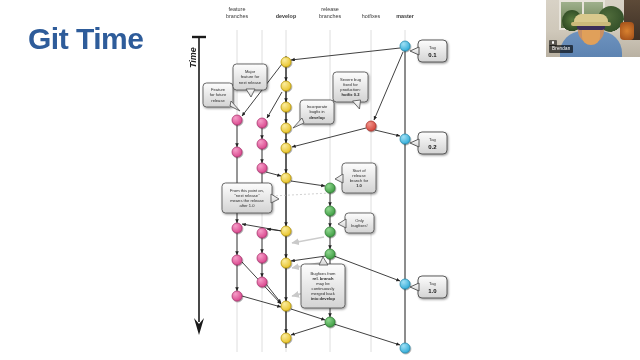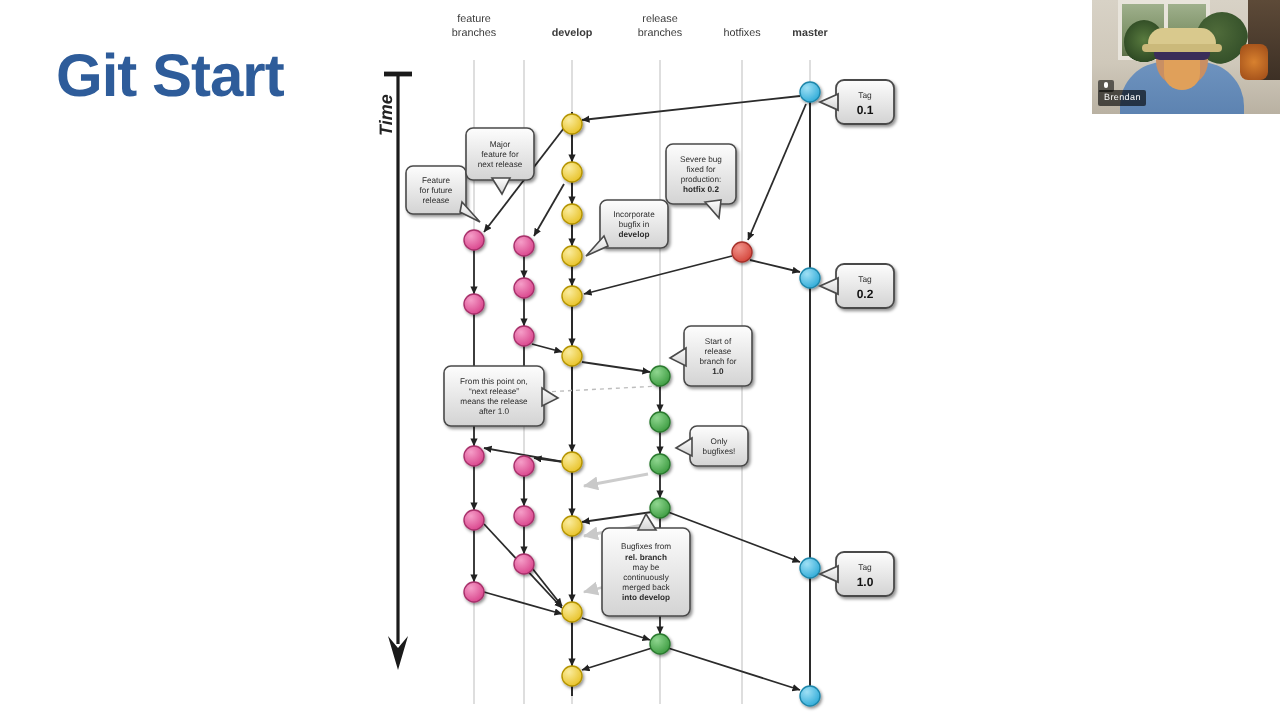--- a/index.html
+++ b/index.html
@@ -100,21 +100,21 @@
   .callout-txt.b{font-weight:bold;}
   .tag-txt{font-size:4.2px;fill:#333;font-family:"Liberation Sans",sans-serif;}
   .tag-num{font-size:6px;font-weight:bold;fill:#111;font-family:"Liberation Sans",sans-serif;}
   .time-txt{font-size:9px;font-weight:bold;font-style:italic;fill:#222;font-family:"Liberation Sans",sans-serif;}
 </style>
 </head>
 <body style="background: rgb(255, 255, 255);">
 
 <div id="stage">
 
-  <div id="title" style="color: rgb(46, 92, 154);">Git Start</div>
+  <div id="title" style="color: rgb(46, 92, 154);">Git Time</div>
 
   <svg id="diagram" viewBox="0 0 640 360" xmlns="http://www.w3.org/2000/svg">
     <defs>
       <marker id="arrow" markerWidth="5" markerHeight="5" refX="4.2" refY="2" orient="auto">
         <path d="M0,0 L4.4,2 L0,4 z" fill="#222"></path>
       </marker>
       <marker id="arrowL" markerWidth="6" markerHeight="6" refX="5" refY="2.5" orient="auto">
         <path d="M0,0 L5.4,2.5 L0,5 z" fill="#222"></path>
       </marker>
       <marker id="arrowGrey" markerWidth="6" markerHeight="6" refX="5" refY="2.5" orient="auto">

